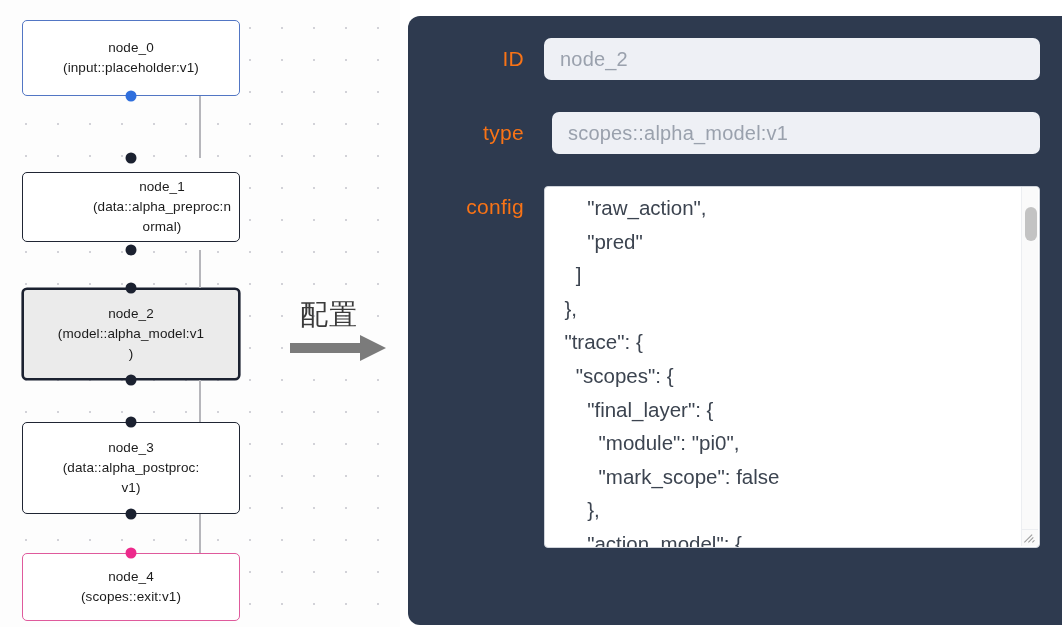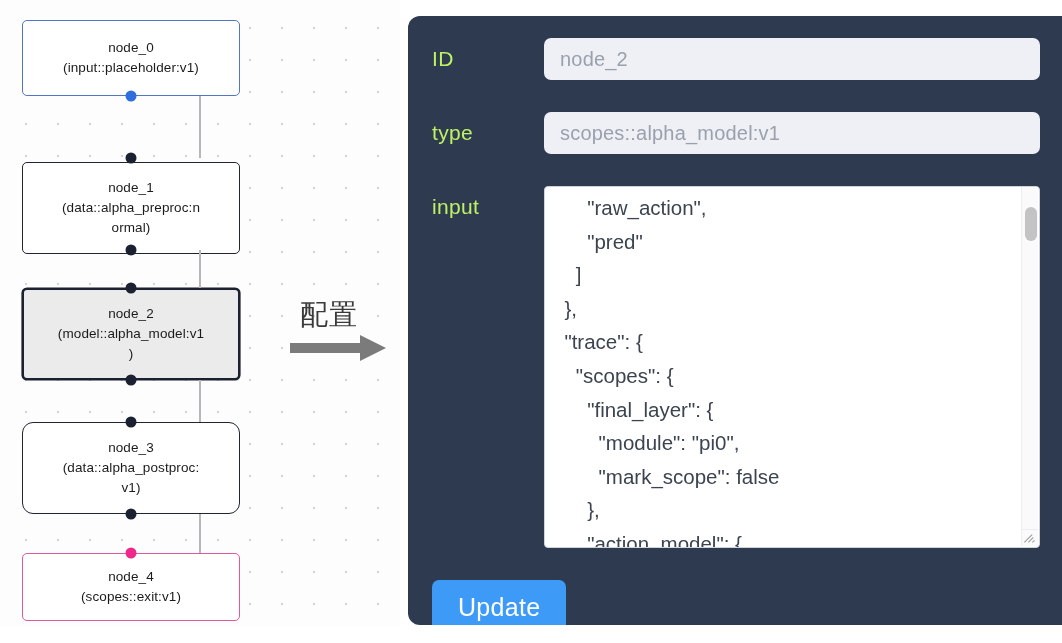--- a/index.html
+++ b/index.html
@@ -50,23 +50,23 @@
   .node.is-input  { border-color: #5276c4; }
   .node.is-output { border-color: #df5a9c; }
   .node.is-selected {
     background: #ebebeb;
     border-color: #1b2130;
     border-width: 2px;
     box-shadow: 0 0 0 .6px #1b2130;
   }
 
   #node-0 { top: 20px;  height: 76px; }
-  #node-1 { top: 162px; height: 92px; }
+  #node-1 { top: 172px; height: 70px; justify-content: flex-end; }
   #node-2 { top: 288px; height: 92px; }
-  #node-3 { top: 422px; height: 92px; border-radius: 11px; }
+  #node-3 { top: 422px; height: 92px; }
   #node-4 { top: 553px; height: 68px; }
 
   .handle {
     position: absolute;
     width: 11px; height: 11px;
     border-radius: 50%;
     background: #1b2130;
     left: 50%;
     transform: translate(-50%, -50%);
     z-index: 5;
@@ -115,23 +115,23 @@
   .field-row {
     position: absolute;
     display: flex;
     align-items: flex-start;
     left: 24px;
     right: 22px;
   }
   .field-label {
     width: 112px;
     flex: 0 0 112px;
-    text-align: left;
+    text-align: right;
     padding-right: 20px;
-    color: #bef264;
+    color: #f97316;
     font-size: 21px;
     line-height: 42px;
     letter-spacing: .3px;
     font-family: "Liberation Sans", sans-serif;
   }
   .field-input {
     flex: 1 1 auto;
     background: #eef0f5;
     border: none;
     border-radius: 7px;
@@ -140,21 +140,21 @@
     color: #9aa1ad;
     font-size: 20px;
     line-height: 42px;
     letter-spacing: .2px;
     font-family: "Liberation Sans", sans-serif;
     overflow: hidden;
     white-space: nowrap;
   }
 
   #row-id   { top: 22px; }
-  #row-type { top: 96px; }
+  #row-type { top: 96px; gap: 8px; }
   #row-config { top: 170px; }
 
   #config-textarea-wrap {
     position: relative;
     flex: 1 1 auto;
     height: 362px;
     background: #ffffff;
     border: 1px solid #cfd3da;
     border-radius: 4px;
     overflow: hidden;
@@ -290,21 +290,21 @@
       <div class="field-label">ID</div>
       <div class="field-input">node_2</div>
     </div>
 
     <div class="field-row" id="row-type">
       <div class="field-label">type</div>
       <div class="field-input">scopes::alpha_model:v1</div>
     </div>
 
     <div class="field-row" id="row-config">
-      <div class="field-label">input</div>
+      <div class="field-label">config</div>
       <div id="config-textarea-wrap">
         <div id="config-textarea">      "raw_action",
       "pred"
     ]
   },
   "trace": {
     "scopes": {
       "final_layer": {
         "module": "pi0",
         "mark_scope": false
@@ -314,17 +314,16 @@
           <div id="config-scrollbar-thumb"></div>
         </div>
         <div id="config-resize-handle">
           <i></i>
             <i></i>
             <i></i>
         </div>
       </div>
     </div>
 
-    <button id="update-button">Update</button>
   </div>
 
   <div id="bottom-strip"></div>
 </div>
 
 </body></html>

